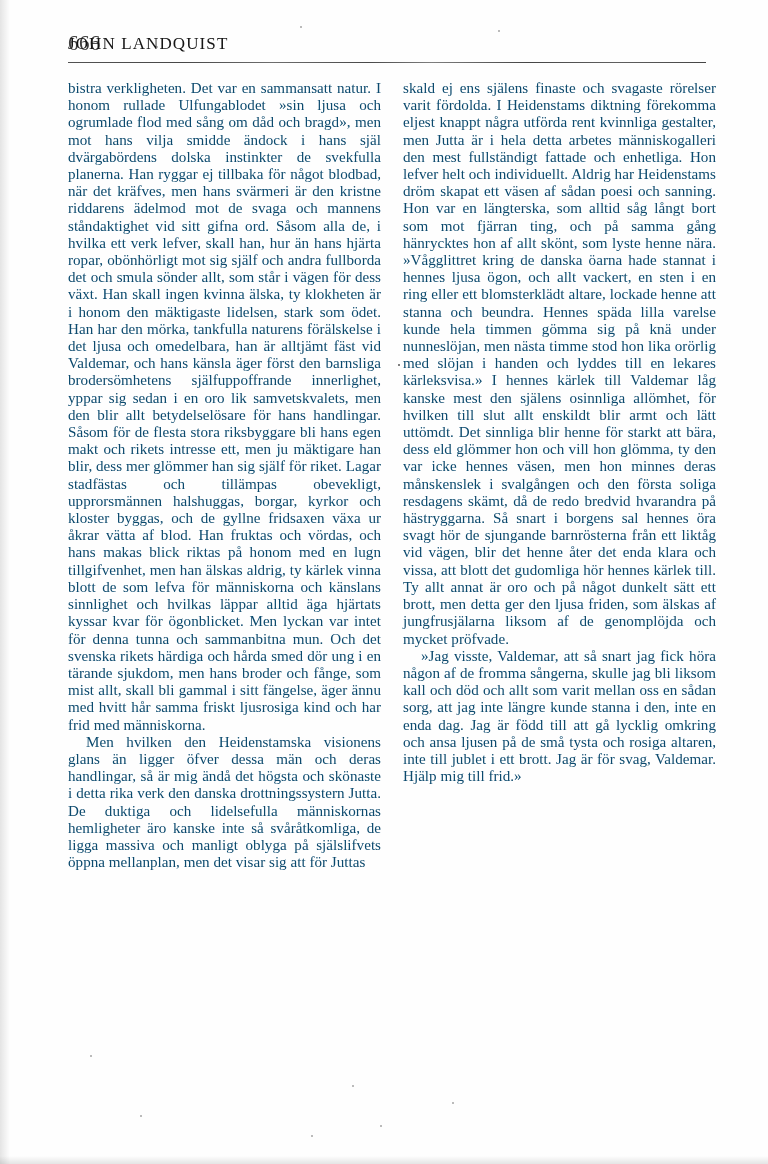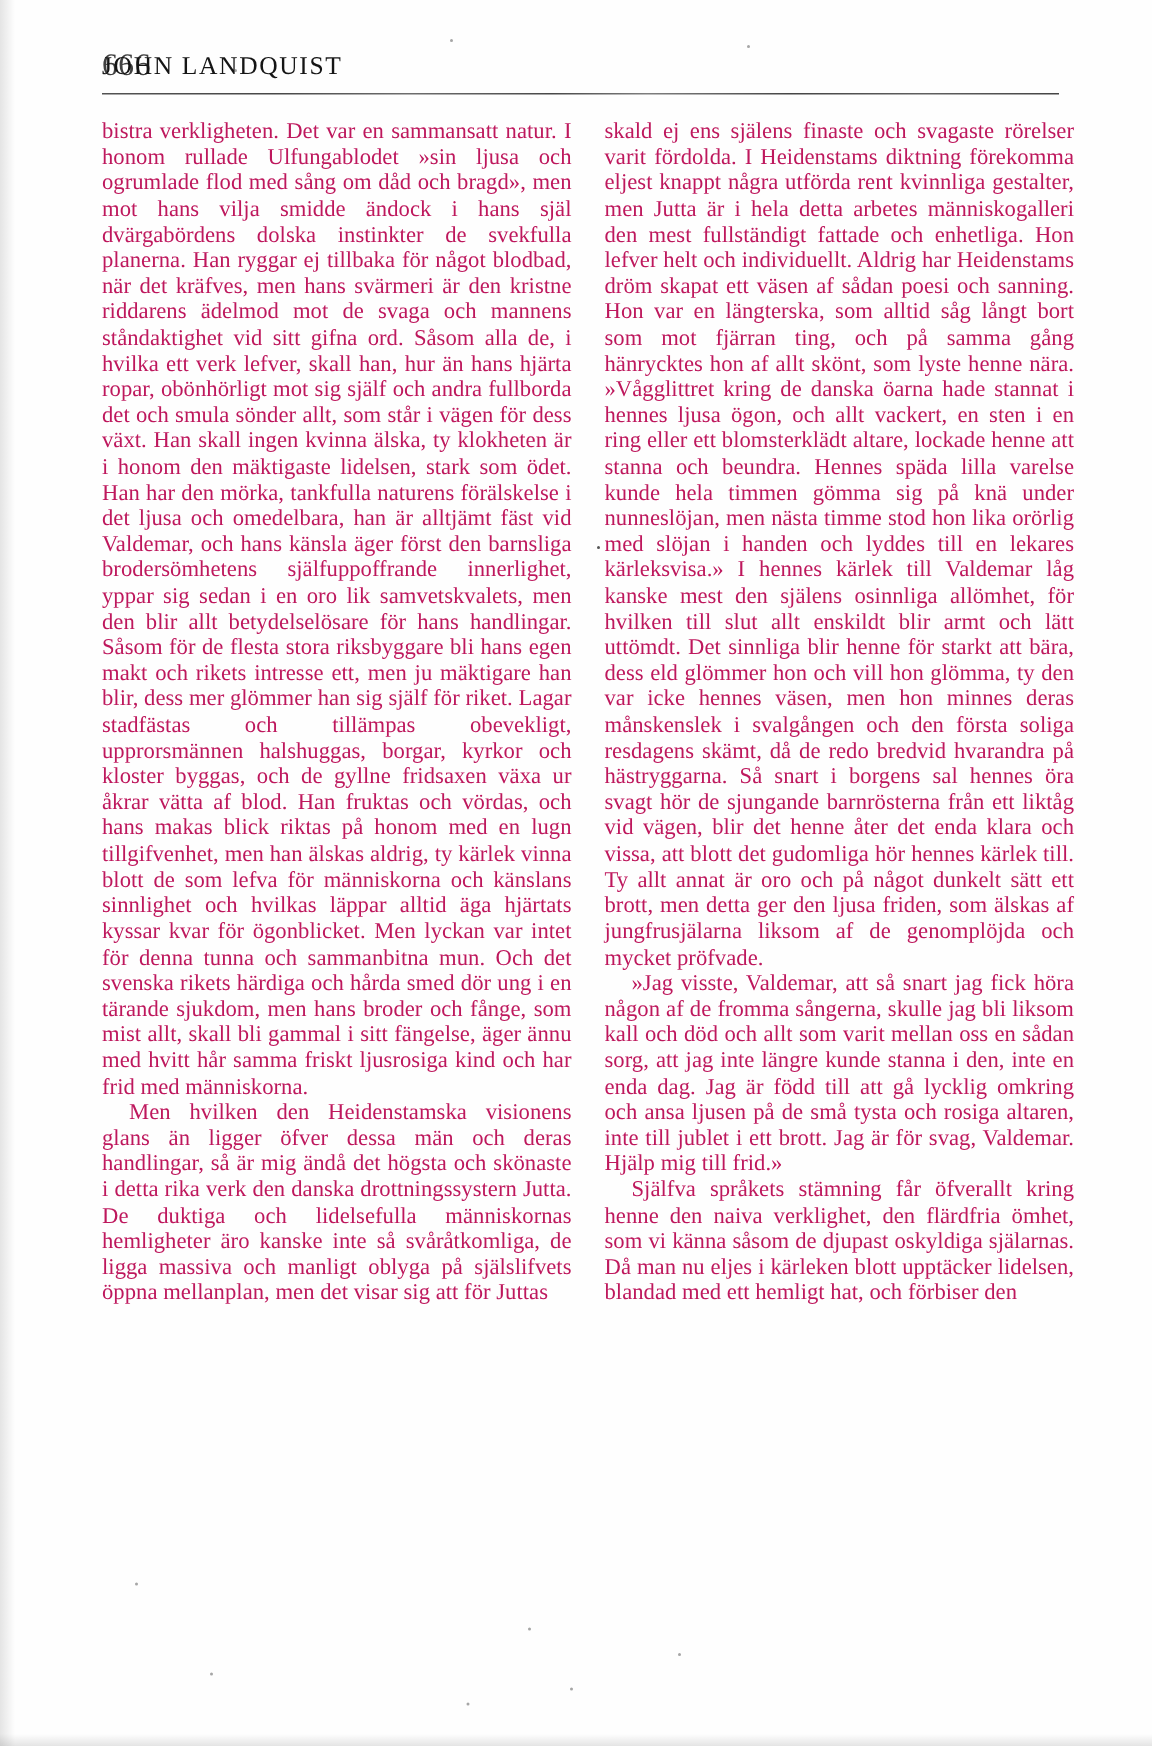--- a/index.html
+++ b/index.html
@@ -75,21 +75,21 @@
   .col {
     width: 313px;
   }
   .col p {
     margin: 0;
     font-size: 15.1px;
     line-height: 17.2px;
     text-align: justify;
     text-justify: inter-word;
     hyphens: none;
-    color: #be185d;
+    color: #0c4a6e;
     letter-spacing: 0.02px;
   }
   .col p.indent {
     text-indent: 18px;
   }
   .col p + p {
     margin-top: 0;
   }
   
   .col p { text-align-last: left; }
@@ -136,21 +136,20 @@
   <div class="columns">
 
     <div class="col">
       <p>bistra verkligheten. Det var en sammansatt natur. I honom rullade Ulfungablodet »sin ljusa och ogrumlade flod med sång om dåd och bragd», men mot hans vilja smidde ändock i hans själ dvärgabördens dolska instinkter de svekfulla planerna. Han ryggar ej tillbaka för något blodbad, när det kräfves, men hans svärmeri är den kristne riddarens ädelmod mot de svaga och mannens ståndaktighet vid sitt gifna ord. Såsom alla de, i hvilka ett verk lefver, skall han, hur än hans hjärta ropar, obönhörligt mot sig själf och andra fullborda det och smula sönder allt, som står i vägen för dess växt. Han skall ingen kvinna älska, ty klokheten är i honom den mäktigaste lidelsen, stark som ödet. Han har den mörka, tankfulla naturens förälskelse i det ljusa och omedelbara, han är alltjämt fäst vid Valdemar, och hans känsla äger först den barnsliga brodersömhetens själfuppoffrande innerlighet, yppar sig sedan i en oro lik samvetskvalets, men den blir allt betydelselösare för hans handlingar. Såsom för de flesta stora riksbyggare bli hans egen makt och rikets intresse ett, men ju mäktigare han blir, dess mer glömmer han sig själf för riket. Lagar stadfästas och tillämpas obevekligt, upprorsmännen halshuggas, borgar, kyrkor och kloster byggas, och de gyllne fridsaxen växa ur åkrar vätta af blod. Han fruktas och vördas, och hans makas blick riktas på honom med en lugn tillgifvenhet, men han älskas aldrig, ty kärlek vinna blott de som lefva för människorna och känslans sinnlighet och hvilkas läppar alltid äga hjärtats kyssar kvar för ögonblicket. Men lyckan var intet för denna tunna och sammanbitna mun. Och det svenska rikets härdiga och hårda smed dör ung i en tärande sjukdom, men hans broder och fånge, som mist allt, skall bli gammal i sitt fängelse, äger ännu med hvitt hår samma friskt ljusrosiga kind och har frid med människorna.</p>
       <p class="indent">Men hvilken den Heidenstamska visionens glans än ligger öfver dessa män och deras handlingar, så är mig ändå det högsta och skönaste i detta rika verk den danska drottningssystern Jutta. De duktiga och lidelsefulla människornas hemligheter äro kanske inte så svåråtkomliga, de ligga massiva och manligt oblyga på själslifvets öppna mellanplan, men det visar sig att för Juttas</p>
     </div>
 
     <div class="col">
       <p>skald ej ens själens finaste och svagaste rörelser varit fördolda. I Heidenstams diktning förekomma eljest knappt några utförda rent kvinnliga gestalter, men Jutta är i hela detta arbetes människogalleri den mest fullständigt fattade och enhetliga. Hon lefver helt och individuellt. Aldrig har Heidenstams dröm skapat ett väsen af sådan poesi och sanning. Hon var en längterska, som alltid såg långt bort som mot fjärran ting, och på samma gång hänrycktes hon af allt skönt, som lyste henne nära. »Vågglittret kring de danska öarna hade stannat i hennes ljusa ögon, och allt vackert, en sten i en ring eller ett blomsterklädt altare, lockade henne att stanna och beundra. Hennes späda lilla varelse kunde hela timmen gömma sig på knä under nunneslöjan, men nästa timme stod hon lika orörlig med slöjan i handen och lyddes till en lekares kärleksvisa.» I hennes kärlek till Valdemar låg kanske mest den själens osinnliga allömhet, för hvilken till slut allt enskildt blir armt och lätt uttömdt. Det sinnliga blir henne för starkt att bära, dess eld glömmer hon och vill hon glömma, ty den var icke hennes väsen, men hon minnes deras månskenslek i svalgången och den första soliga resdagens skämt, då de redo bredvid hvarandra på hästryggarna. Så snart i borgens sal hennes öra svagt hör de sjungande barnrösterna från ett liktåg vid vägen, blir det henne åter det enda klara och vissa, att blott det gudomliga hör hennes kärlek till. Ty allt annat är oro och på något dunkelt sätt ett brott, men detta ger den ljusa friden, som älskas af jungfrusjälarna liksom af de genomplöjda och mycket pröfvade.</p>
       <p class="indent">»Jag visste, Valdemar, att så snart jag fick höra någon af de fromma sångerna, skulle jag bli liksom kall och död och allt som varit mellan oss en sådan sorg, att jag inte längre kunde stanna i den, inte en enda dag. Jag är född till att gå lycklig omkring och ansa ljusen på de små tysta och rosiga altaren, inte till jublet i ett brott. Jag är för svag, Valdemar. Hjälp mig till frid.»</p>
-      <p class="indent">Själfva språkets stämning får öfverallt kring henne den naiva verklighet, den flärdfria ömhet, som vi känna såsom de djupast oskyldiga själarnas. Då man nu eljes i kärleken blott upptäcker lidelsen, blandad med ett hemligt hat, och förbiser den</p>
     </div>
 
   </div>
 
   <span class="margin-dot" style="left:398px; top:364px;"></span>
   <span class="speck" style="left:300px; top:26px; width:2px; height:2px;"></span>
   <span class="speck" style="left:498px; top:30px; width:2px; height:2px;"></span>
   <span class="speck" style="left:156px; top:46px; width:2px; height:2px;"></span>
   <span class="speck" style="left:352px; top:1085px; width:2px; height:2px;"></span>
   <span class="speck" style="left:452px; top:1102px; width:2px; height:2px;"></span>

